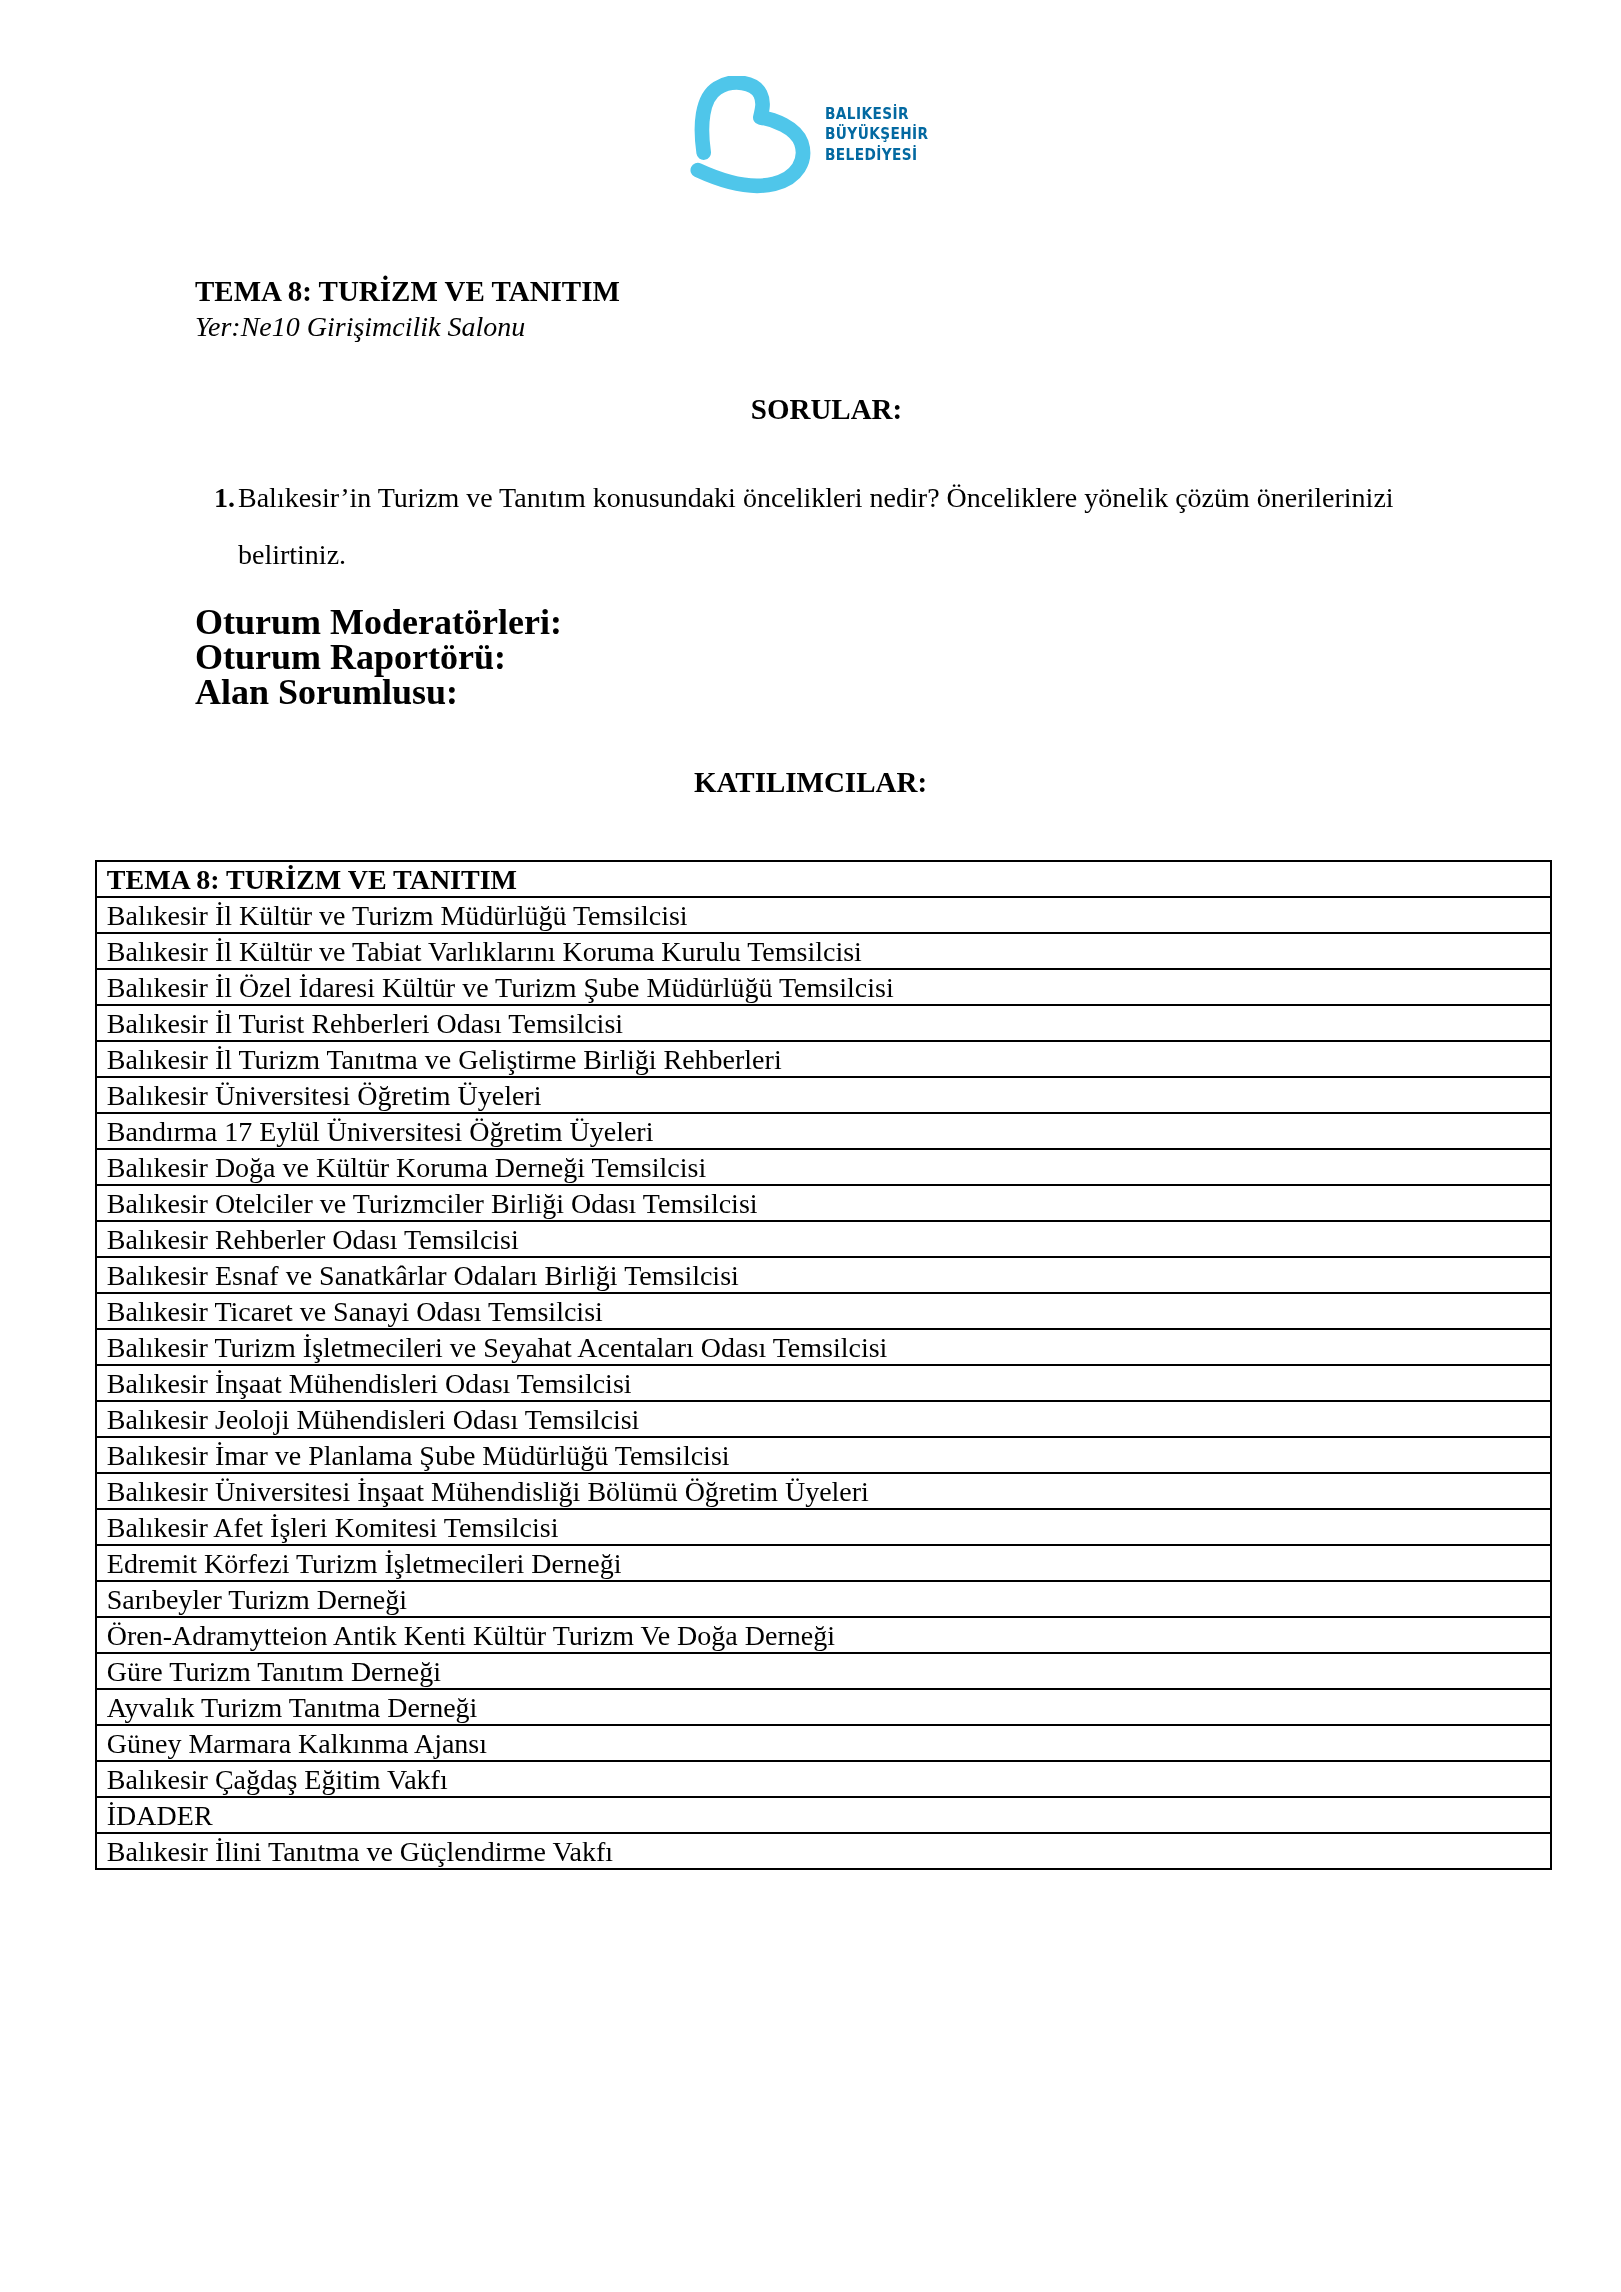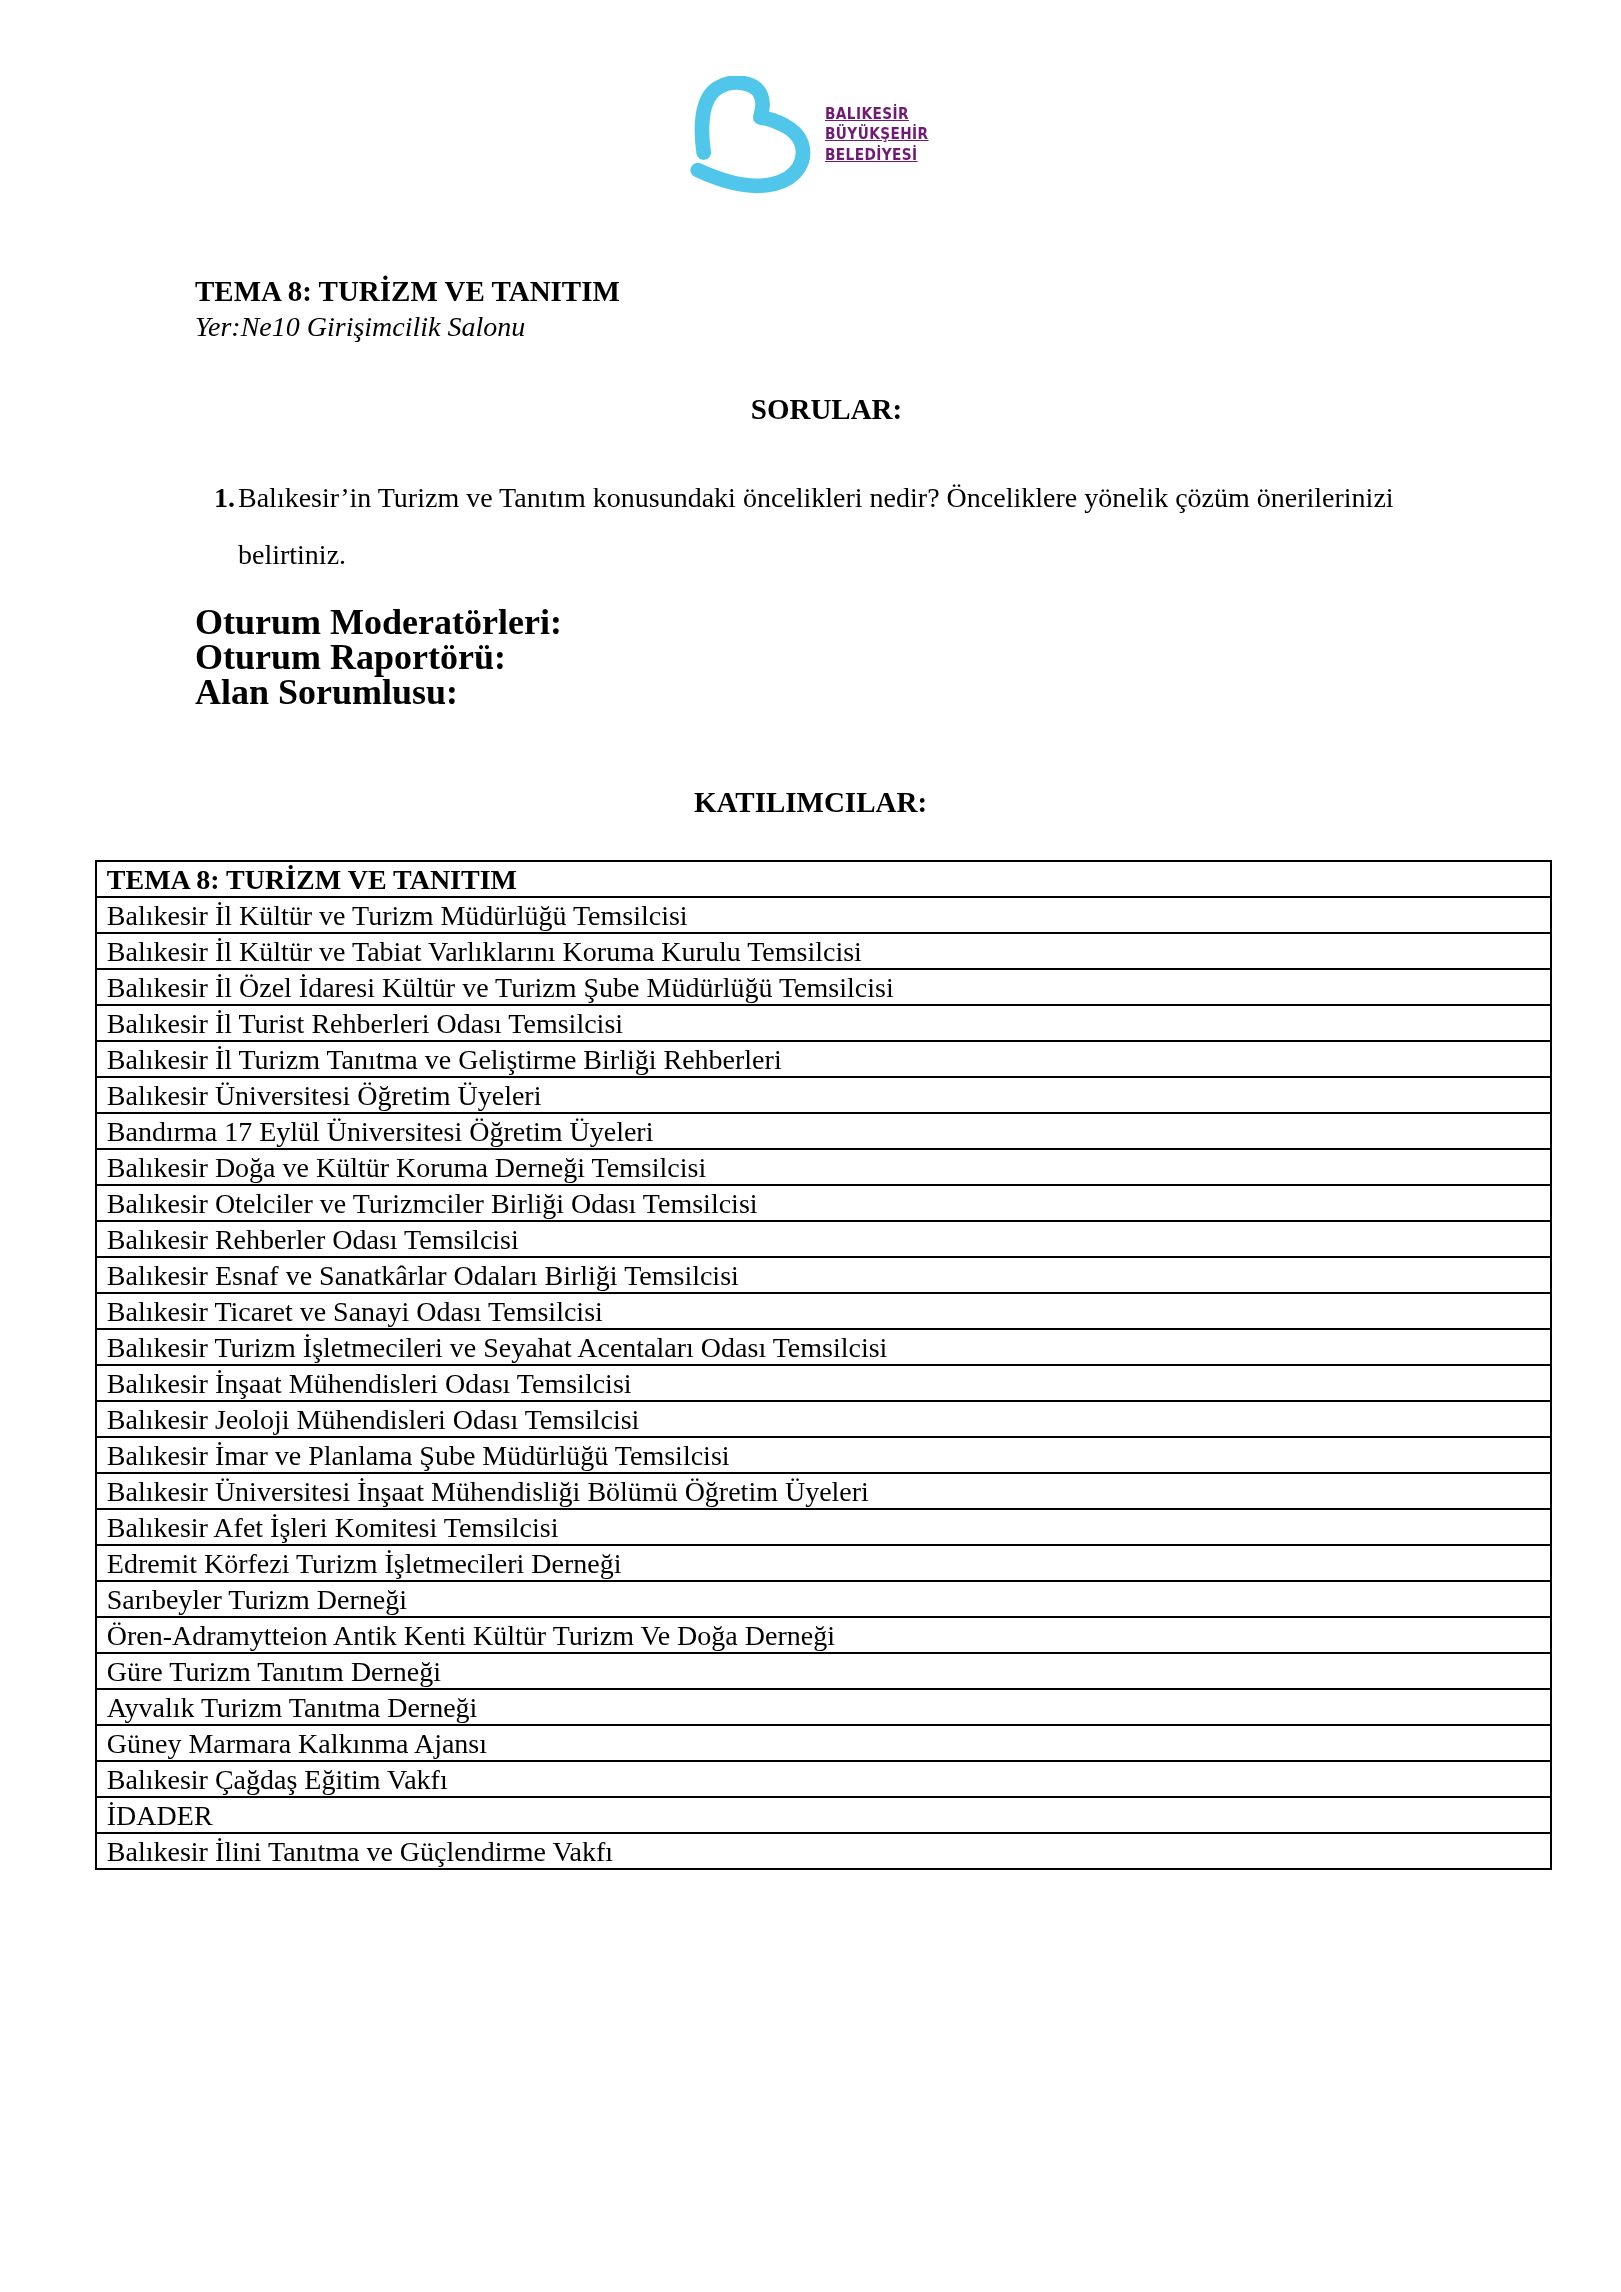--- a/index.html
+++ b/index.html
@@ -68,21 +68,21 @@
       position: absolute;
       left: 0;
       width: 1621px;
       text-align: center;
       font-size: 29px;
       font-weight: bold;
       line-height: 35px;
       white-space: nowrap;
     }
     .questions-heading { top: 392px; padding-left: 16px; }
-    .participants-heading { top: 785px; }
+    .participants-heading { top: 765px; }
     .question {
       position: absolute;
       left: 214px;
       top: 469px;
       width: 1215px;
       font-size: 28px;
       line-height: 57px;
     }
     .question .qnum {
       position: absolute;
@@ -125,21 +125,21 @@
       font-weight: bold;
     }
   </style>
 </head>
 <body>
 
 <div class="logo">
   <svg class="heart" viewBox="0 0 128 120">
     <path d="M14 78 C 10 50, 12 22, 28 12 C 44 2, 66 6, 72 18 C 76 26, 74 34, 72 42 C 86 44, 108 52, 114 68 C 120 86, 110 104, 86 110 C 62 116, 34 108, 8 96" fill="none" stroke="#4fc6ea" stroke-width="15" stroke-linecap="round" stroke-linejoin="round"></path>
   </svg>
-  <div class="logo-text" style="color: #701a75; text-decoration: underline;">
+  <div class="logo-text" style="color: #0369a1;">
     <div>BALIKESİR</div>
     <div>BÜYÜKŞEHİR</div>
     <div>BELEDİYESİ</div>
   </div>
 </div>
 
 <div class="theme-title">TEMA 8: TURİZM VE TANITIM</div>
 <div class="location">Yer:Ne10 Girişimcilik Salonu</div>
 
 <div class="section-heading questions-heading">SORULAR:</div>

